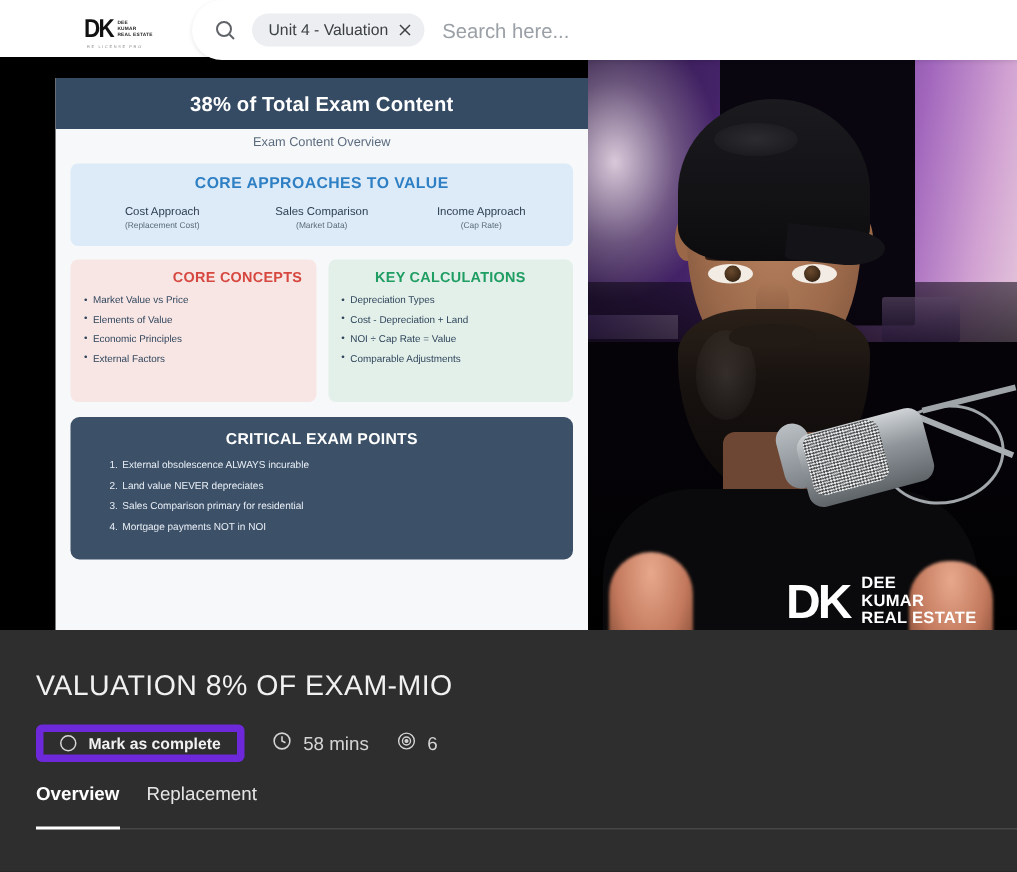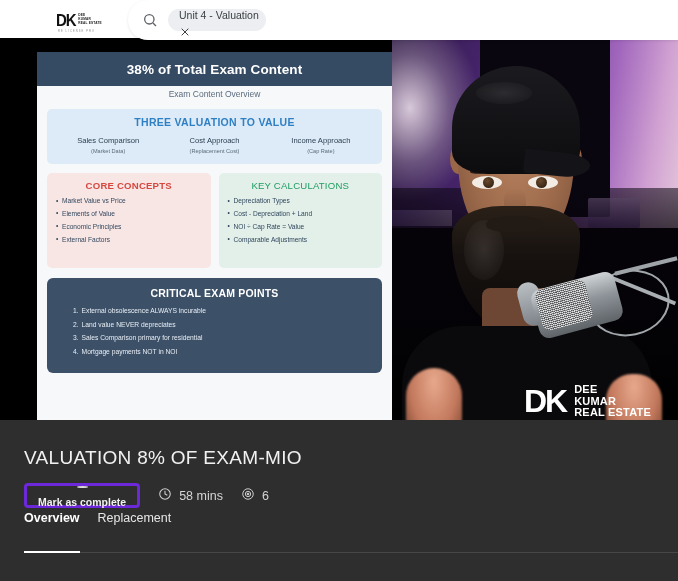--- a/index.html
+++ b/index.html
@@ -55,24 +55,23 @@
   }
   .search-icon {
     margin-left: 14px; width: 16px; height: 16px;
     flex: 0 0 auto; color: #5f6368;
   }
   .chip {
     margin-left: 10px;
     height: 22px;
     background: #eceef1;
     border-radius: 11px;
-    display: inline-flex; 
+    display: inline-flex; align-items: center;
     padding: 0 7px 0 11px;
     gap: 6px;
-    flex-direction: column;
   }
   .chip-label {
     font-size: 10.5px; color: #3c4043;
     white-space: nowrap;
   }
   .chip-close {
     width: 11px; height: 11px;
     display: inline-flex; align-items: center; justify-content: center;
     color: #3c4043; cursor: pointer;
   }
@@ -148,29 +147,29 @@
   }
 
   .two-col {
     display: flex; gap: 8px; margin: 9px 10px 0;
   }
   .card-core {
     flex: 1; background: #f8e6e5; border-radius: 5px;
     padding: 7px 9px 10px; min-height: 95px;
   }
   .card-core h3 {
-    text-align: center; font-size: 9.6px; font-weight: 700;
+    text-align: right; font-size: 9.6px; font-weight: 700;
     color: #d6483f; letter-spacing: 0.2px;
   }
   .card-key {
     flex: 1; background: #e2f0e9; border-radius: 5px;
     padding: 7px 9px 10px; min-height: 95px;
   }
   .card-key h3 {
-    text-align: center; font-size: 9.6px; font-weight: 400;
+    text-align: center; font-size: 9.6px; font-weight: 700;
     color: #1f9d62; letter-spacing: 0.2px;
   }
   .bullets { margin-top: 7px; }
   .bullets li {
     list-style: none;
     font-size: 6.6px; color: #31465c;
     line-height: 1.05;
     margin-bottom: 6px;
     padding-left: 6px;
     position: relative;
@@ -392,39 +391,39 @@
     font-size: 19px; color: #f1f1f1; font-weight: 400;
     letter-spacing: .3px;
   }
   .meta-row {
     position: absolute; left: 24px; top: 63px;
     display: flex; align-items: center; gap: 18px;
   }
   .complete-btn {
     display: inline-flex; align-items: center; gap: 8px;
     height: 25px; padding: 0 11px;
-    border: 3px solid #6d28d9; border-radius: 4px;
-    background: transparent; cursor: pointer; flex-direction: column;
+    border: 5px solid #6d28d9; border-radius: 4px;
+    background: transparent; cursor: pointer;
   }
   .complete-circle {
     width: 11px; height: 11px; border-radius: 50%;
     border: 1.4px solid #d9d9d9;
   }
   .complete-label {
     font-size: 10.5px; color: #f1f1f1; font-weight: 700;
     white-space: nowrap;
   }
   .meta-item {
     display: inline-flex; align-items: center; gap: 7px;
     color: #d4d4d4; font-size: 12.5px;
   }
   .meta-item svg { flex: 0 0 auto; }
 
   .tabs {
-    position: absolute; left: 24px; top: 91px;
+    position: absolute; left: 24px; top: 102px;
     display: flex; gap: 18px;
   }
   .tab {
     font-size: 12.5px; color: #e6e6e6; padding-bottom: 9px;
     cursor: pointer; white-space: nowrap;
   }
   .tab.active { font-weight: 700; color: #ffffff; }
   .tab-underline {
     position: absolute; left: 24px; top: 131px;
     width: 56px; height: 2px; background: #ffffff;
@@ -458,43 +457,44 @@
     </span>
     <span class="chip">
       <span class="chip-label">Unit 4 - Valuation</span>
       <span class="chip-close">
         <svg viewBox="0 0 24 24" width="10" height="10" fill="none" stroke="currentColor" stroke-width="2.4">
           <line x1="4" y1="4" x2="20" y2="20"></line>
             <line x1="20" y1="4" x2="4" y2="20"></line>
         </svg>
       </span>
     </span>
+    <input class="search-input" placeholder="Search here..." style="">
   </div>
 </div>
 
 <div class="media">
 
   <div class="slide">
 
     <div class="slide-topbar">
       <span class="slide-topbar-text">38% of Total Exam Content</span>
     </div>
 
     <div class="slide-sub">Exam Content Overview</div>
 
     <div class="card card-approaches">
-      <h3>THREE VALUATION TO VALUE</h3>
+      <h3>CORE APPROACHES TO VALUE</h3>
       <div class="approach-row">
+        <div class="approach">
+          <div class="approach-name">Cost Approach</div>
+          <div class="approach-note">(Replacement Cost)</div>
+        </div>
         <div class="approach">
           <div class="approach-name">Sales Comparison</div>
           <div class="approach-note">(Market Data)</div>
-        </div>
-        <div class="approach">
-          <div class="approach-name">Cost Approach</div>
-          <div class="approach-note">(Replacement Cost)</div>
         </div>
         <div class="approach">
           <div class="approach-name">Income Approach</div>
           <div class="approach-note">(Cap Rate)</div>
         </div>
       </div>
     </div>
 
     <div class="two-col">
       <div class="card-core">

